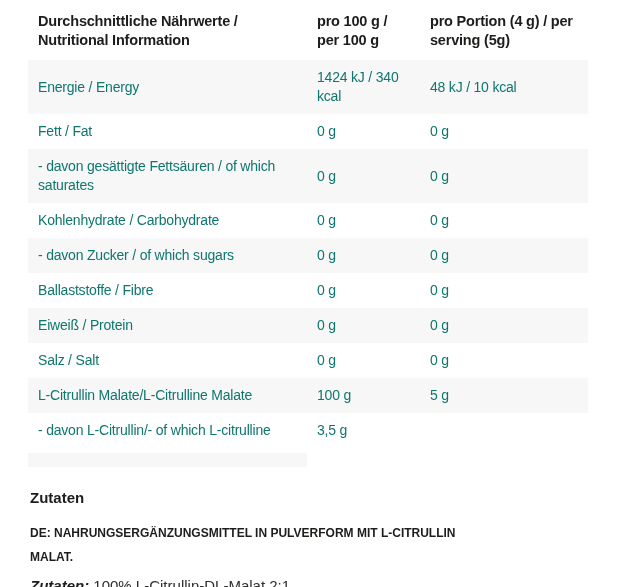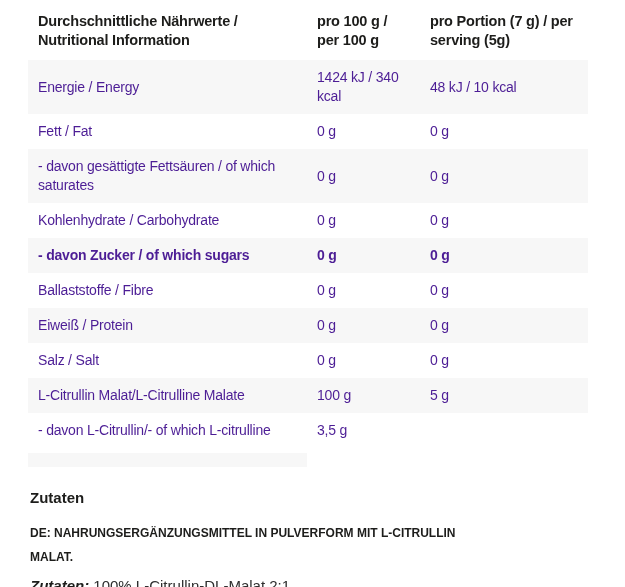--- a/index.html
+++ b/index.html
@@ -35,21 +35,21 @@
   .nhead {
     font-weight: bold;
     font-size: 14.5px;
     color: #1d1d1b;
     align-items: start;
     margin-bottom: 6px;
   }
   .nhead .c1, .nhead .c2, .nhead .c3 { padding-top: 4px; padding-bottom: 4px; }
   .databody .nrow {
     font-size: 14px;
-    color: #4c1d95;
+    color: #0f766e;
     min-height: 35px;
   }
   .databody .nrow.alt { background: #f7f7f7; }
   .empty-bar {
     width: 279px;
     height: 14px;
     margin-top: 5px;
     background: #f7f7f7;
   }
   
@@ -87,21 +87,21 @@
 
 <div class="page">
 
   <div class="ntable">
 
     <div class="nrow nhead">
       <div class="c1">Durchschnittliche Nährwerte /
 Nutritional Information</div>
       <div class="c2">pro 100 g /
 per 100 g</div>
-      <div class="c3">pro Portion (7 g) / per
+      <div class="c3">pro Portion (4 g) / per
 serving (5g)</div>
     </div>
 
     <div class="databody">
         <div class="nrow alt" style="background: rgb(247, 247, 247);">
     <div class="c1">Energie / Energy</div>
     <div class="c2">1424 kJ / 340
 kcal</div>
     <div class="c3">48 kJ / 10 kcal</div>
   </div>
@@ -114,42 +114,42 @@
     <div class="c1">- davon gesättigte Fettsäuren / of which
 saturates</div>
     <div class="c2">0 g</div>
     <div class="c3">0 g</div>
   </div>
         <div class="nrow">
     <div class="c1">Kohlenhydrate / Carbohydrate</div>
     <div class="c2">0 g</div>
     <div class="c3">0 g</div>
   </div>
-        <div class="nrow alt" style="background: rgb(247, 247, 247); font-weight: bold;">
+        <div class="nrow alt" style="background: rgb(247, 247, 247);">
     <div class="c1">- davon Zucker / of which sugars</div>
     <div class="c2">0 g</div>
     <div class="c3">0 g</div>
   </div>
         <div class="nrow">
     <div class="c1">Ballaststoffe / Fibre</div>
     <div class="c2">0 g</div>
     <div class="c3">0 g</div>
   </div>
         <div class="nrow alt" style="background: rgb(247, 247, 247);">
     <div class="c1">Eiweiß / Protein</div>
     <div class="c2">0 g</div>
     <div class="c3">0 g</div>
   </div>
         <div class="nrow">
     <div class="c1">Salz / Salt</div>
     <div class="c2">0 g</div>
     <div class="c3">0 g</div>
   </div>
         <div class="nrow alt" style="background: rgb(247, 247, 247);">
-    <div class="c1">L-Citrullin Malat/L-Citrulline Malate</div>
+    <div class="c1">L-Citrullin Malate/L-Citrulline Malate</div>
     <div class="c2">100 g</div>
     <div class="c3">5 g</div>
   </div>
         <div class="nrow">
     <div class="c1">- davon L-Citrullin/- of which L-citrulline</div>
     <div class="c3">3,5 g</div>
   </div>
       </div>
 
     <div class="empty-bar" style="background: rgb(247, 247, 247);"></div>

